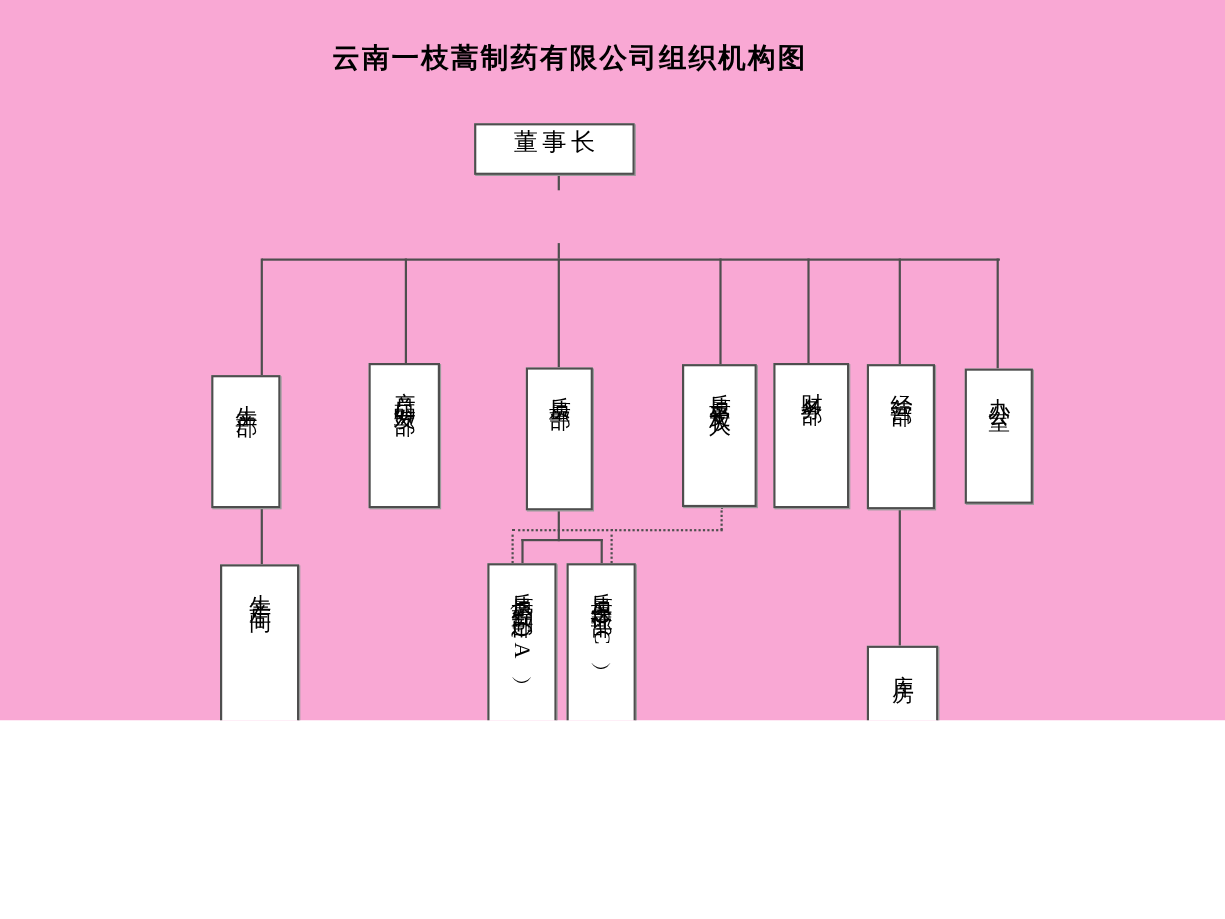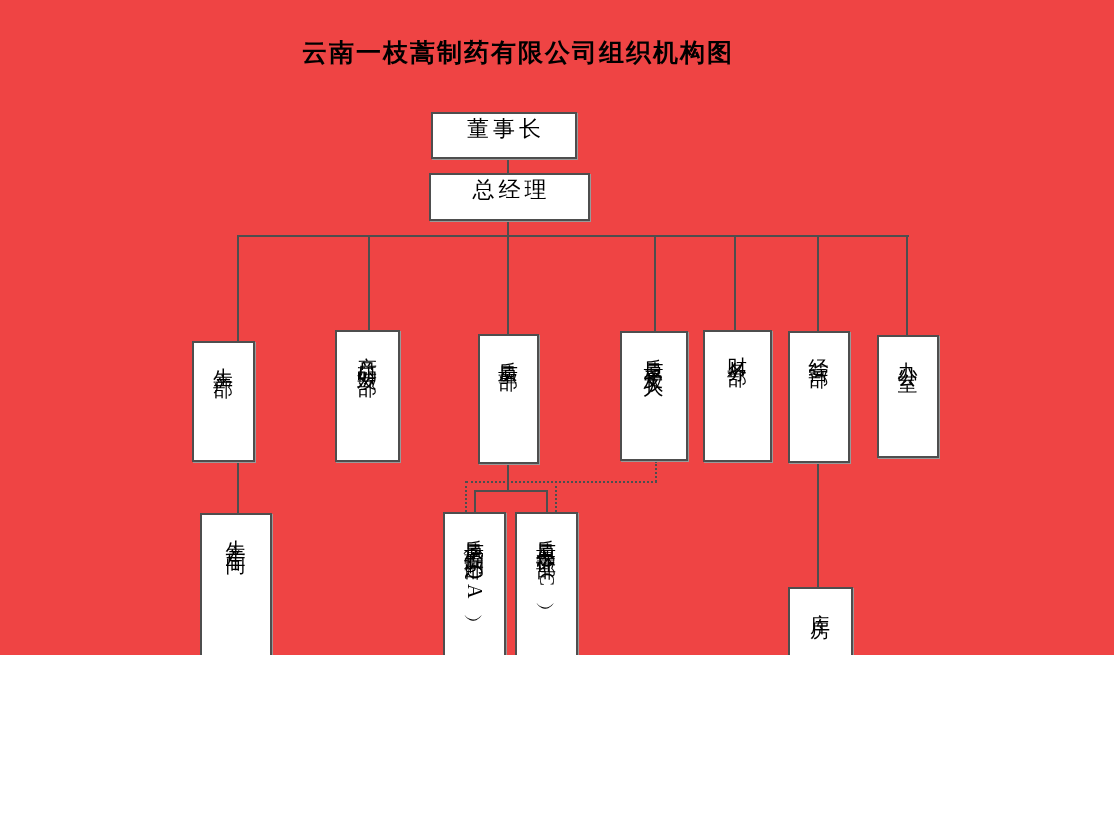--- a/index.html
+++ b/index.html
@@ -1,19 +1,19 @@
 <!DOCTYPE html>
 <html><head>
 <meta charset="utf-8">
 <style>
   html,body{margin:0;padding:0;background:#fff;}
   #page{
     position:relative;
     width:1114px;height:655px;
-    background:#ef4444;
+    background:#f9a8d4;
     font-family:"Liberation Serif","DejaVu Serif",serif;
     color:#000;
     overflow:hidden;
   }
   .title{
     position:absolute;
     left:302px;top:36px;
     font-size:25px;
     font-weight:bold;
     letter-spacing:2px;
@@ -115,23 +115,20 @@
   <div class="line vline" id="ln-quality-qa"></div>
   <div class="line vline" id="ln-quality-qc"></div>
   <div class="line vline dotted" id="ln-qauth-down"></div>
   <div class="line hline dotted" id="ln-qauth-h"></div>
   <div class="line vline dotted" id="ln-qauth-qa"></div>
   <div class="line vline dotted" id="ln-qauth-qc"></div>
 
   <div class="node hnode" id="box-chairman">
     <span>董事长</span>
   </div>
-  <div class="node hnode" id="box-gm">
-    <span>总经理</span>
-  </div>
 
   <div class="node vnode" id="box-production">
     <span class="vtext">生产部</span>
   </div>
   <div class="node vnode" id="box-rnd">
     <span class="vtext">产品研发部</span>
   </div>
   <div class="node vnode" id="box-quality">
     <span class="vtext">质量部</span>
   </div>

